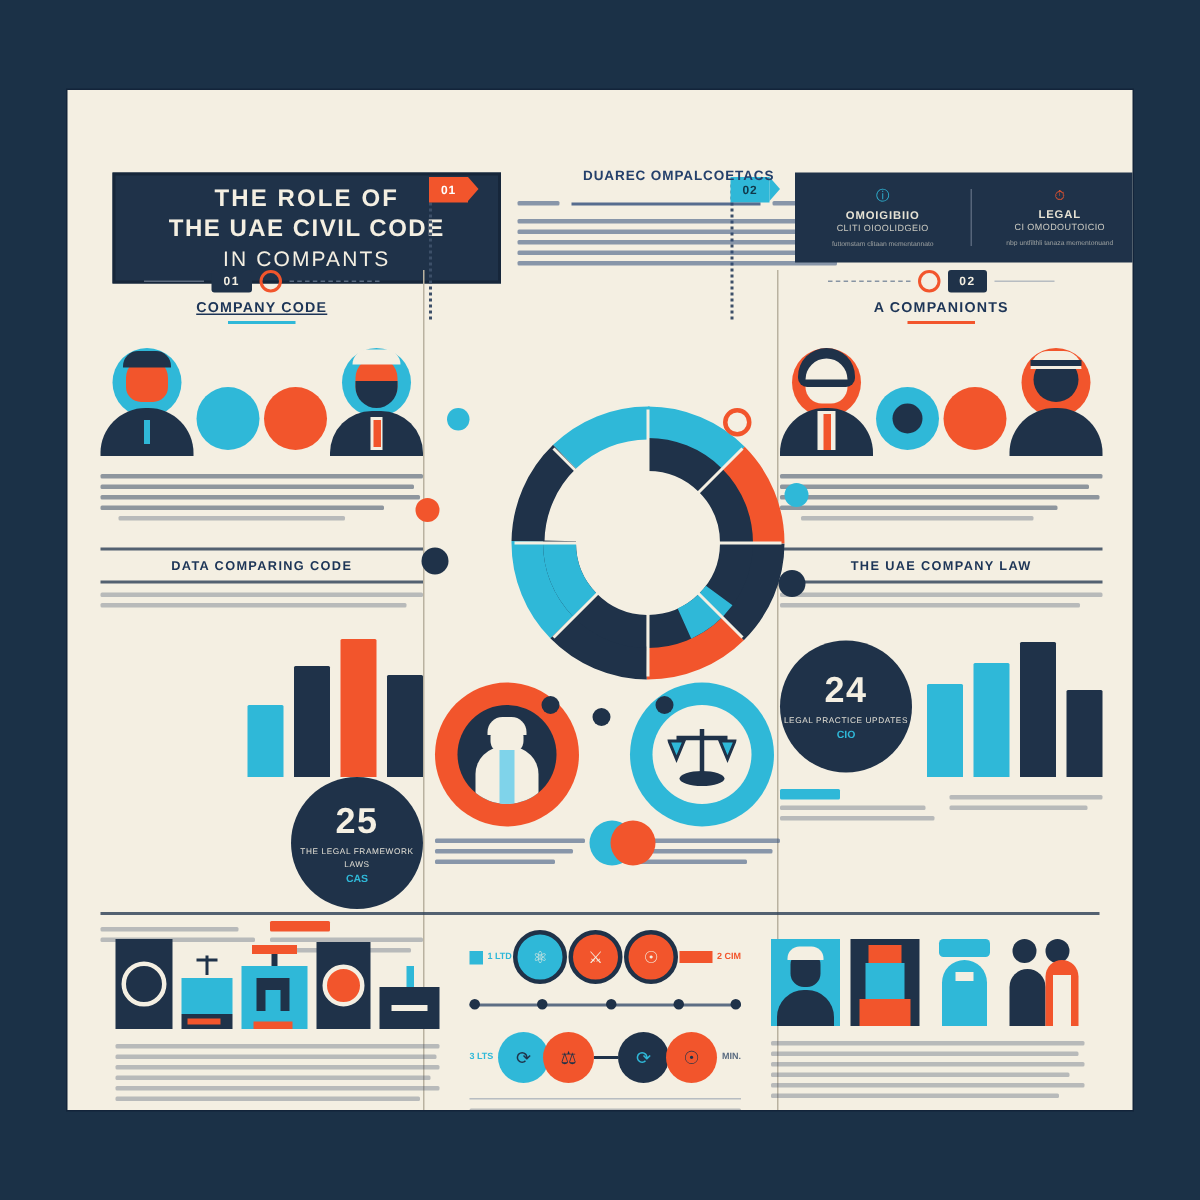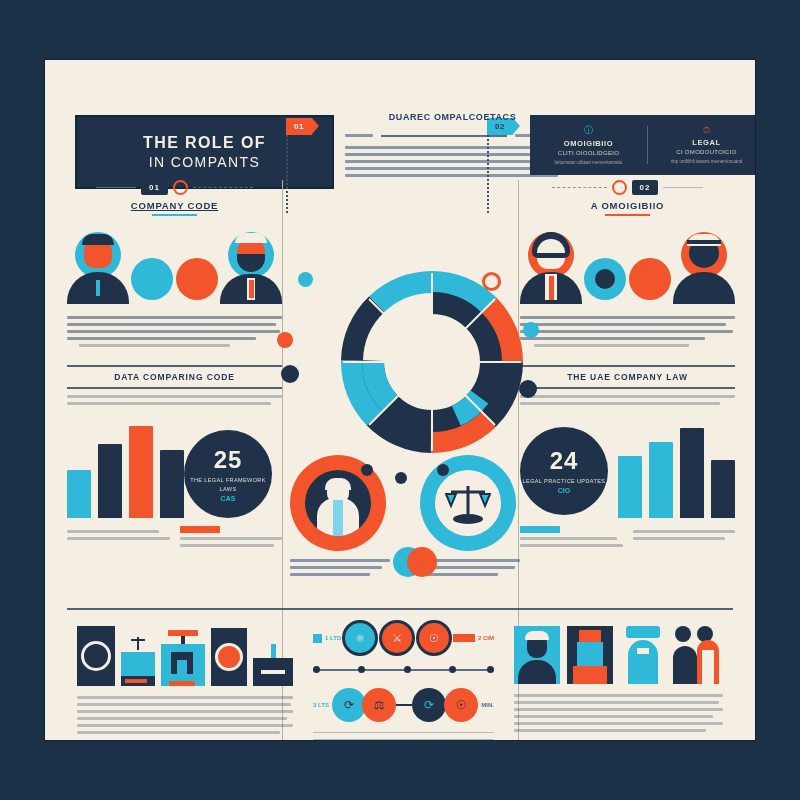--- a/index.html
+++ b/index.html
@@ -134,20 +134,21 @@
   .divider-v{position:absolute;top:120px;width:1px;height:560px;background:#b9b2a0;}
 </style>
 </head>
 <body>
 
 <div class="frame">
   <div class="poster">
 
     <div class="title-box">
       <div class="l1">THE ROLE OF</div>
+      <div class="l2">THE UAE CIVIL CODE</div>
       <div class="l3">IN COMPANTS</div>
     </div>
 
     <div class="flagpole" style="left:241px;top:58px;height:95px;"></div>
     <div class="flag orange" style="left:241px;top:58px;">
       <span>01</span>
     </div>
 
     <div class="flagpole" style="left:442px;top:58px;height:95px;"></div>
     <div class="flag cyan" style="left:442px;top:58px;">
@@ -229,21 +230,21 @@
       </div>
 
       <div class="rule dark" style="margin-top:18px;"></div>
       <div class="subheading" style="padding:5px 0;">DATA COMPARING CODE</div>
       <div class="rule dark"></div>
       <div style="margin-top:6px;">
         <div class="txtline lite" style="width:100%"></div>
         <div class="txtline lite" style="width:95%"></div>
       </div>
 
-      <div style="display:flex;align-items:flex-end;margin-top:18px;">
+      <div style="display:flex;align-items:flex-end;justify-content:space-between;margin-top:18px;flex-direction:column;">
         <div class="bars">
           <div class="bar" style="height:48px;background:#2fb8d8;"></div>
           <div class="bar" style="height:74px;background:#1f3249;"></div>
           <div class="bar" style="height:92px;background:#f2552c;"></div>
           <div class="bar" style="height:68px;background:#1f3249;"></div>
         </div>
         <div class="statcircle">
           <div class="num">25</div>
           <div class="lbl">THE LEGAL FRAMEWORK LAWS</div>
           <div class="sub">CAS</div>
@@ -263,21 +264,21 @@
       </div>
     </div>
 
     <div class="col-right">
       <div class="badge-row" style="justify-content:center;">
         <div class="dashed" style="width:55px;"></div>
         <div class="ring"></div>
         <div class="badge">02</div>
         <div class="rule" style="width:40px;"></div>
       </div>
-      <div class="sechead" style="text-align:center;">A OMOIGIBIIO</div>
+      <div class="sechead" style="text-align:center;">A COMPANIONTS</div>
       <div style="display:flex;justify-content:center;">
           <div class="subline"></div>
         </div>
 
       <div class="people">
         <div class="avatar">
           <div class="circle" style="position:absolute;left:8px;top:0;width:46px;height:46px;background:#f2552c;"></div>
           <div style="position:absolute;left:17px;top:5px;width:28px;height:32px;border-radius:14px 14px 11px 11px;background:#f4efe2;"></div>
           <div style="position:absolute;left:12px;top:0px;width:38px;height:26px;border-radius:19px 19px 6px 6px;background:#1f3249;"></div>
           <div style="position:absolute;left:17px;top:7px;width:28px;height:14px;border-radius:14px 14px 0 0;background:#f4efe2;"></div>

